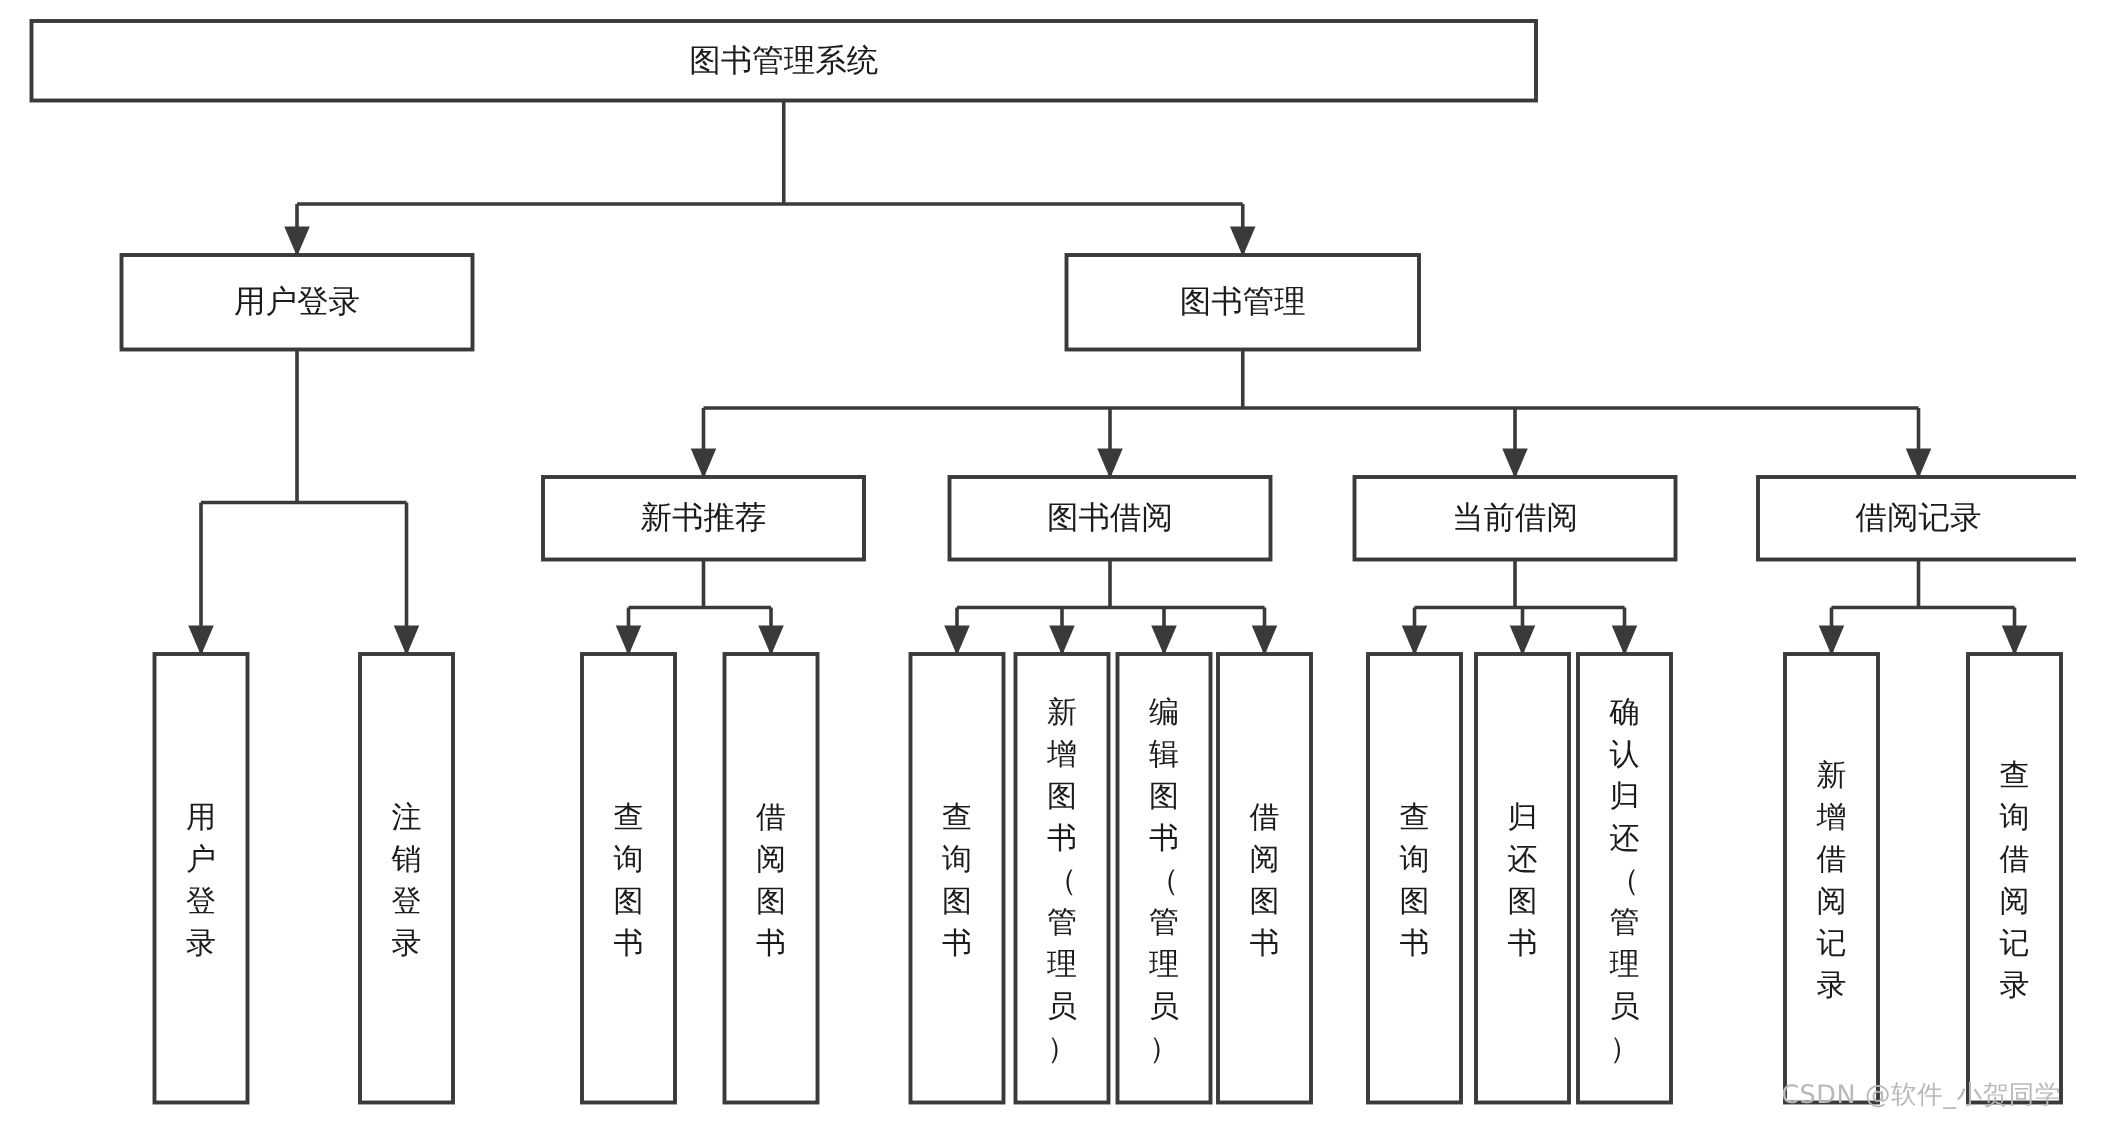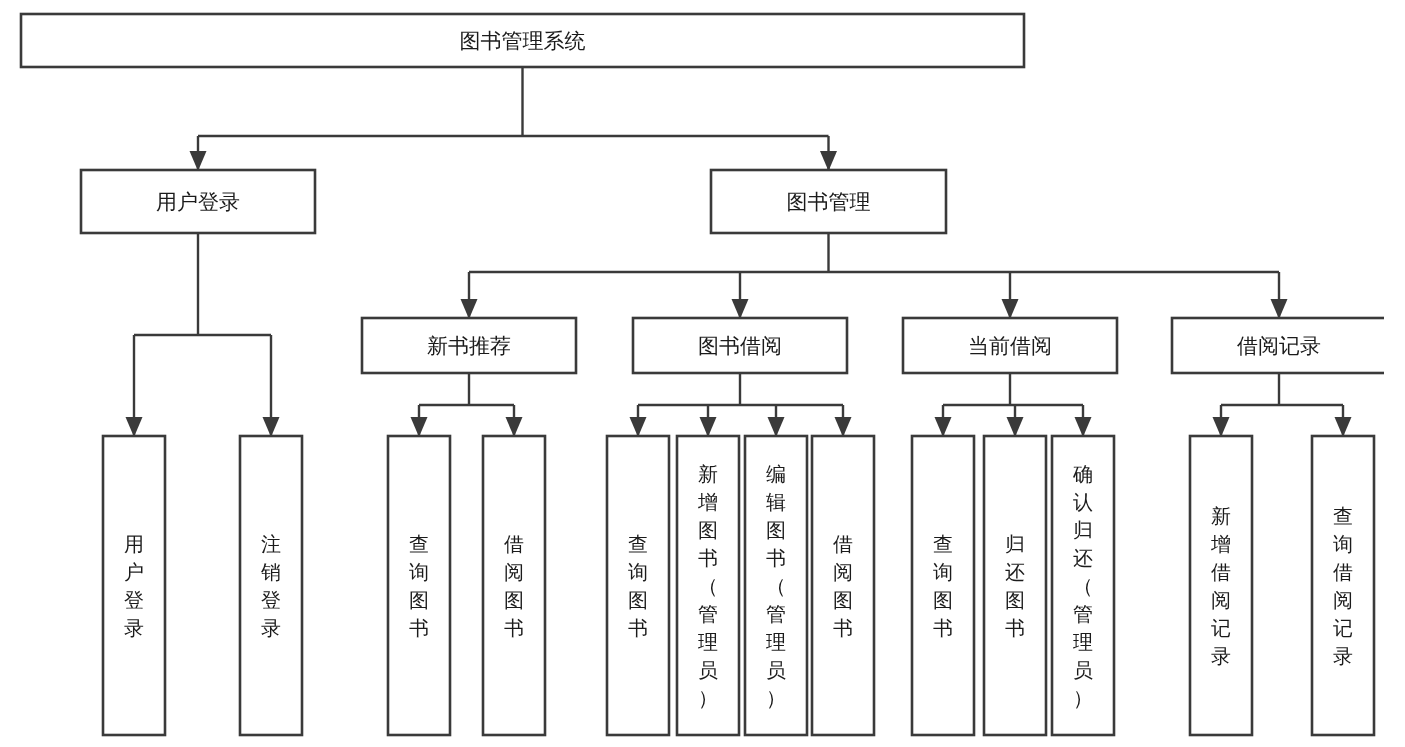--- a/index.html
+++ b/index.html
@@ -202,13 +202,14 @@
           <rect x="1190" y="436" width="62" height="299" class="node-box"></rect>
           <text x="1221" class="node-label-v"><tspan x="1221" y="523.34">新</tspan><tspan x="1221" y="551.34">增</tspan><tspan x="1221" y="579.34">借</tspan><tspan x="1221" y="607.34">阅</tspan><tspan x="1221" y="635.34">记</tspan><tspan x="1221" y="663.34">录</tspan></text>
         </g>
         <g>
           <rect x="1312" y="436" width="62" height="299" class="node-box"></rect>
           <text x="1343" class="node-label-v"><tspan x="1343" y="523.34">查</tspan><tspan x="1343" y="551.34">询</tspan><tspan x="1343" y="579.34">借</tspan><tspan x="1343" y="607.34">阅</tspan><tspan x="1343" y="635.34">记</tspan><tspan x="1343" y="663.34">录</tspan></text>
         </g>
       </g>
   </svg>
 
+  <div class="watermark">CSDN @软件_小贺同学</div>
 </div>
 
 </body></html>

